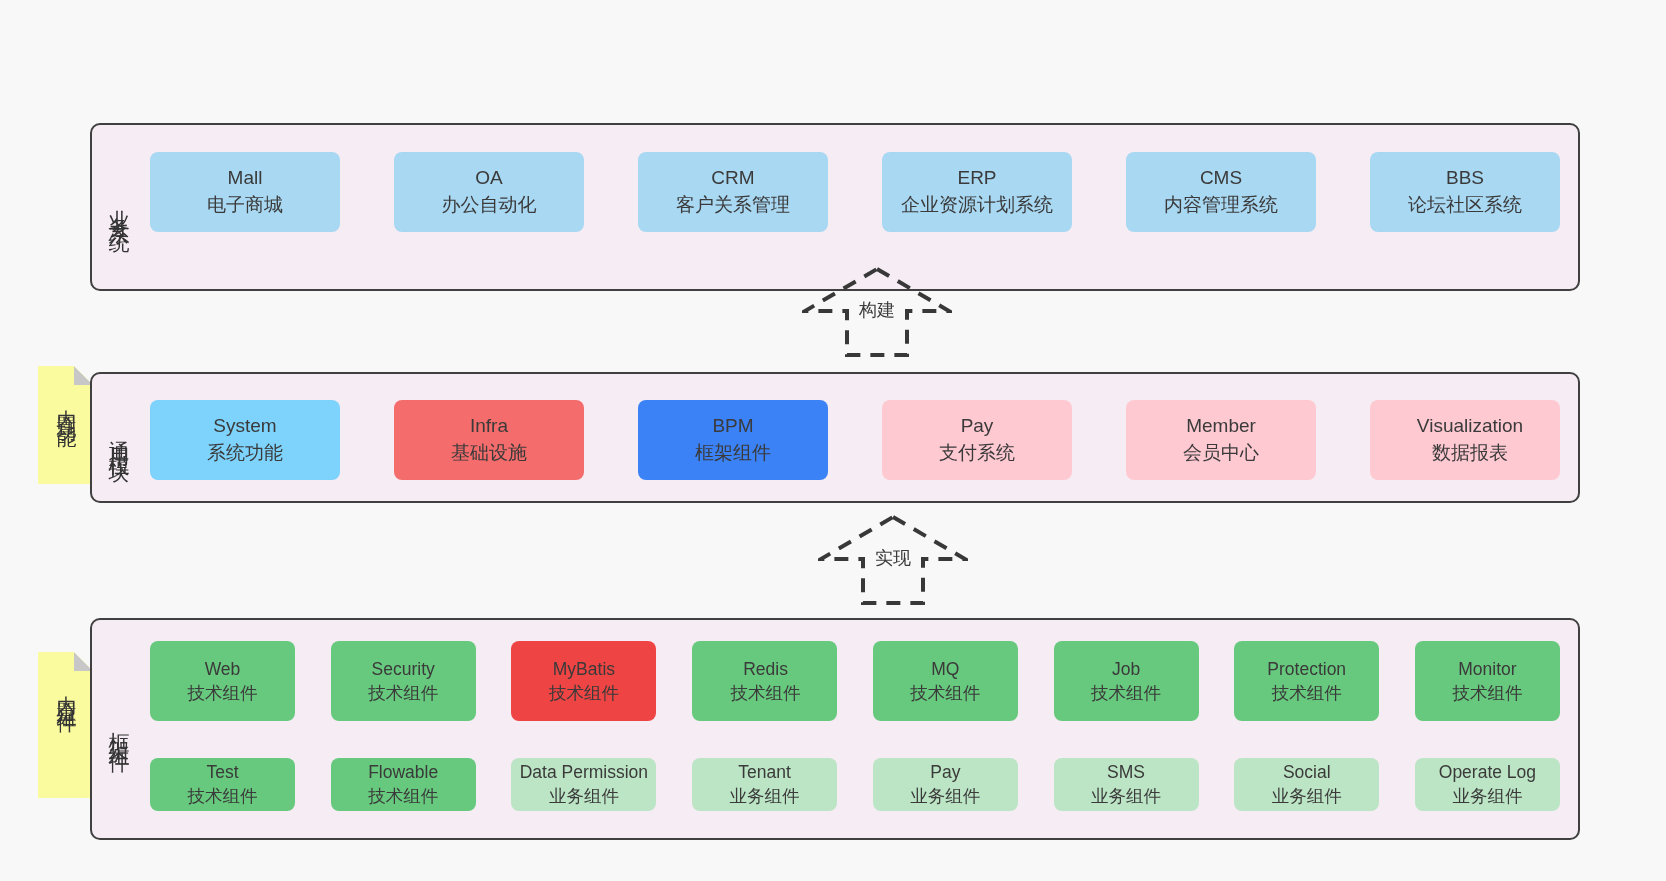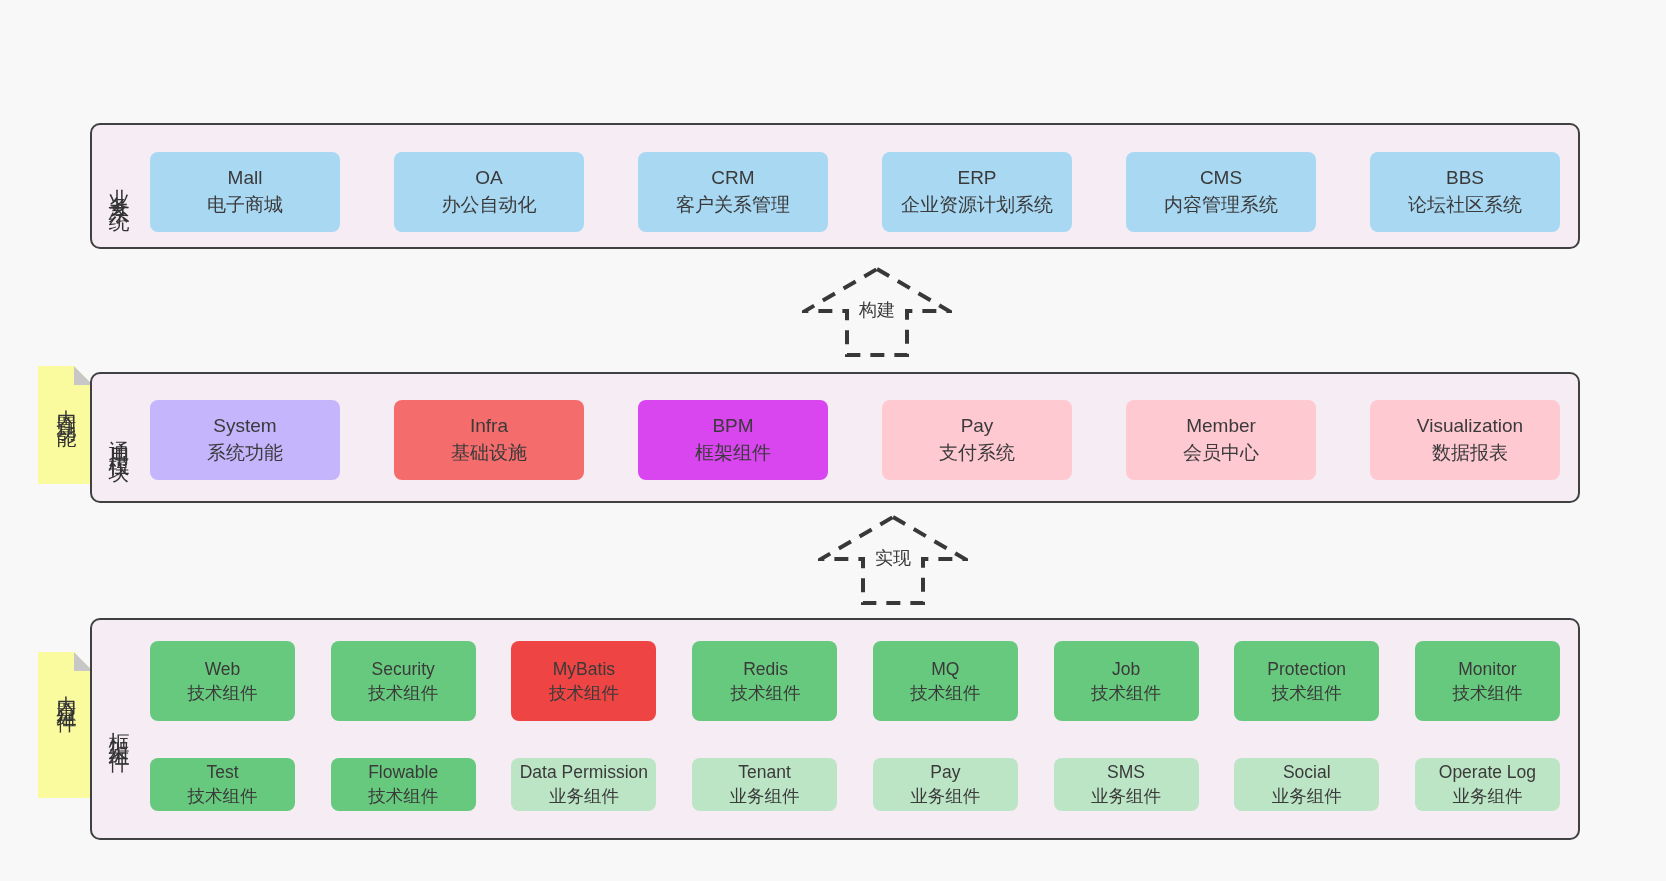--- a/index.html
+++ b/index.html
@@ -60,21 +60,21 @@
 <div class="note" style="top:366px;height:118px;">
   <div class="note-fold"></div>
   <div class="note-text">内置功能</div>
 </div>
 
 <div class="note" style="top:652px;height:146px;">
   <div class="note-fold"></div>
   <div class="note-text">内置组件</div>
 </div>
 
-<section class="layer" style="top:123px;height:126px;">
+<section class="layer" style="top:123px;height:168px;">
   <div class="side-label">业务系统</div>
   <div class="row row-wide" style="top:27px;">
       <div class="box" style="background: rgb(169, 216, 243);">
         <div class="box-en">Mall</div>
         <div class="box-zh">电子商城</div>
       </div>
       <div class="box" style="background: rgb(169, 216, 243);">
         <div class="box-en">OA</div>
         <div class="box-zh">办公自动化</div>
       </div>
@@ -98,29 +98,29 @@
 </section>
 
 <svg class="arrow" style="left:802px;top:266px;" width="150" height="92" viewBox="0 0 150 92">
   <path d="M75 3 L147 45 L105 45 L105 89 L45 89 L45 45 L3 45 Z"></path>
   <text x="75" y="50">构建</text>
 </svg>
 
 <section class="layer" style="top:372px;height:131px;">
   <div class="side-label">通用模块</div>
   <div class="row row-wide" style="top:26px;">
-      <div class="box" style="background: #c4b5fd;">
+      <div class="box" style="background: #7dd3fc;">
         <div class="box-en">System</div>
         <div class="box-zh">系统功能</div>
       </div>
       <div class="box" style="background: rgb(245, 108, 108);">
         <div class="box-en">Infra</div>
         <div class="box-zh">基础设施</div>
       </div>
-      <div class="box" style="background: #d946ef;">
+      <div class="box" style="background: #3b82f6;">
         <div class="box-en">BPM</div>
         <div class="box-zh">框架组件</div>
       </div>
       <div class="box" style="background: rgb(255, 201, 210);">
         <div class="box-en">Pay</div>
         <div class="box-zh">支付系统</div>
       </div>
       <div class="box" style="background: rgb(255, 201, 210);">
         <div class="box-en">Member</div>
         <div class="box-zh">会员中心</div>

